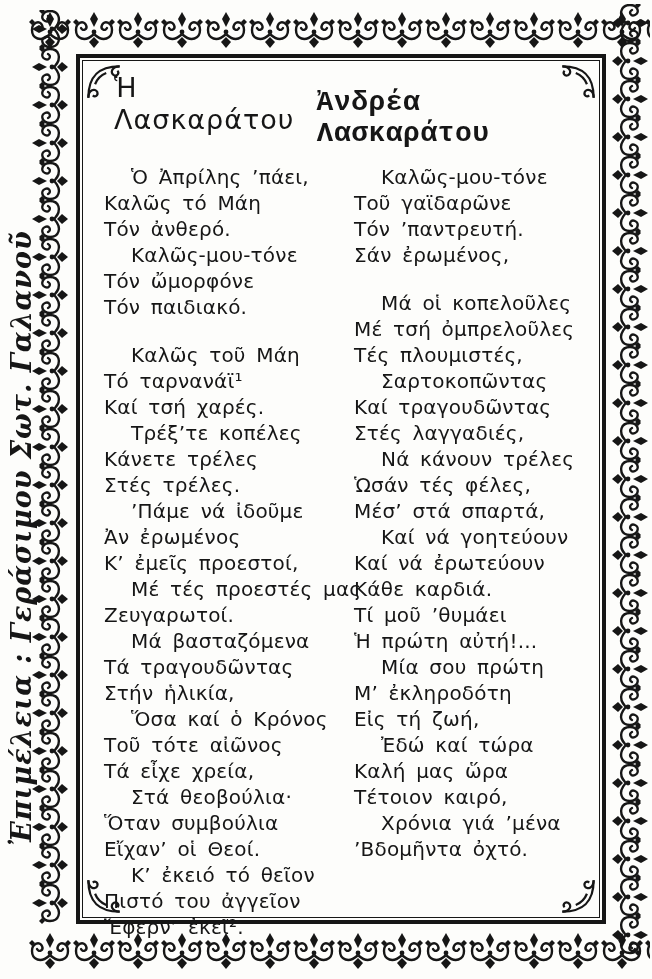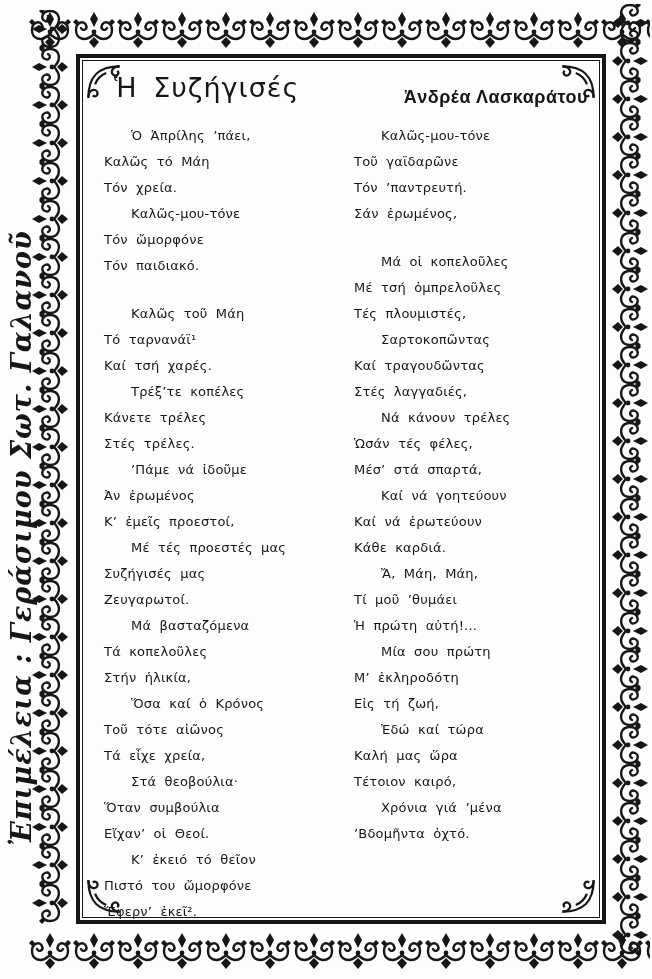--- a/index.html
+++ b/index.html
@@ -32,27 +32,27 @@
   .editor-credit { position:absolute; left:6px; top:846px; width:650px;
     transform:rotate(-90deg); transform-origin:0 0;
     font-family:"DejaVu Serif",serif; font-weight:bold; font-style:italic;
     font-size:27px; letter-spacing:1px; white-space:nowrap; }
 
   
   .content { position:absolute; inset:3px; padding:4px 8px 0 18px; }
   .header { display:flex; align-items:flex-start; margin:4px 0 0 10px; }
   .poem-title { font-size:27px; letter-spacing:1px; word-spacing:6px; line-height:32px; }
   .poem-author { margin-left:auto; margin-top:15px; margin-right:0;
-    font-family:Liberation Sans, sans-serif; font-weight:bold; font-size:18px; letter-spacing:0.5px; }
+    font-family:Liberation Mono, monospace; font-weight:bold; font-size:28px; letter-spacing:0.5px; }
 
   
   .columns { display:flex; margin-top:15px; }
   .col-left { width:250px; }
   .col-right { flex:1; }
-  .line { font-size:13px; line-height:26px; letter-spacing:0.2px; word-spacing:4px; white-space:nowrap; }
+  .line { font-size:20px; line-height:26px; letter-spacing:0.2px; word-spacing:4px; white-space:nowrap; }
   .line.indent { padding-left:27px; }
   .stanza-gap { height:22px; }
 </style>
 </head>
 <body>
 
 <div class="page">
 
   <div class="band band-h band-top">
       <svg class="orn" viewBox="0 0 44 38" width="44" height="38" aria-hidden="true">
@@ -1123,76 +1123,74 @@
         <g fill="none" stroke="#161616" stroke-width="2">
           <path d="M3,31 C3,12 12,3 31,3"></path>
           <path d="M31,3 C24,3 22,9 26,11 C29,12 31,9 29,7"></path>
           <path d="M3,31 C3,24 9,22 11,26 C12,29 9,31 7,29"></path>
           <path d="M9,19 C11,14 14,11 19,9"></path>
         </g>
       </svg>
 
       <div class="content">
         <div class="header">
-          <div class="poem-title">Ἡ Συζήγισές</div>
+          <div class="poem-title">Ἡ Λασκαράτου</div>
           <div class="poem-author">Ἀνδρέα Λασκαράτου</div>
         </div>
         <div class="columns">
           <div class="col-left">
               <div class="line indent">Ὁ Ἀπρίλης ’πάει,</div>
               <div class="line">Καλῶς τό Μάη</div>
-              <div class="line">Τόν χρεία.</div>
+              <div class="line">Τόν ἀνθερό.</div>
               <div class="line indent">Καλῶς-μου-τόνε</div>
               <div class="line">Τόν ὤμορφόνε</div>
               <div class="line">Τόν παιδιακό.</div>
               <div class="stanza-gap"></div>
               <div class="line indent">Καλῶς τοῦ Μάη</div>
               <div class="line">Τό ταρνανάϊ¹</div>
               <div class="line">Καί τσή χαρές.</div>
               <div class="line indent">Τρέξ’τε κοπέλες</div>
               <div class="line">Κάνετε τρέλες</div>
               <div class="line">Στές τρέλες.</div>
               <div class="line indent">’Πάμε νά ἰδοῦμε</div>
               <div class="line">Ἀν ἐρωμένος</div>
               <div class="line">Κ’ ἐμεῖς προεστοί,</div>
               <div class="line indent">Μέ τές προεστές μας</div>
-              <div class="line">Συζήγισές μας</div>
               <div class="line">Ζευγαρωτοί.</div>
               <div class="line indent">Μά βασταζόμενα</div>
-              <div class="line">Τά κοπελοῦλες</div>
+              <div class="line">Τά τραγουδῶντας</div>
               <div class="line">Στήν ἡλικία,</div>
               <div class="line indent">Ὅσα καί ὁ Κρόνος</div>
               <div class="line">Τοῦ τότε αἰῶνος</div>
               <div class="line">Τά εἶχε χρεία,</div>
               <div class="line indent">Στά θεοβούλια·</div>
               <div class="line">Ὅταν συμβούλια</div>
               <div class="line">Εἴχαν’ οἱ Θεοί.</div>
               <div class="line indent">Κ’ ἐκειό τό θεῖον</div>
-              <div class="line">Πιστό του ὤμορφόνε</div>
+              <div class="line">Πιστό του ἀγγεῖον</div>
               <div class="line">Ἔφερν’ ἐκεῖ².</div>
             </div>
           <div class="col-right">
               <div class="line indent">Καλῶς-μου-τόνε</div>
               <div class="line">Τοῦ γαϊδαρῶνε</div>
               <div class="line">Τόν ’παντρευτή.</div>
               <div class="line">Σάν ἐρωμένος,</div>
               <div class="stanza-gap"></div>
               <div class="line indent">Μά οἱ κοπελοῦλες</div>
               <div class="line">Μέ τσή ὀμπρελοῦλες</div>
               <div class="line">Τές πλουμιστές,</div>
               <div class="line indent">Σαρτοκοπῶντας</div>
               <div class="line">Καί τραγουδῶντας</div>
               <div class="line">Στές λαγγαδιές,</div>
               <div class="line indent">Νά κάνουν τρέλες</div>
               <div class="line">Ὡσάν τές φέλες,</div>
               <div class="line">Μέσ’ στά σπαρτά,</div>
               <div class="line indent">Καί νά γοητεύουν</div>
               <div class="line">Καί νά ἐρωτεύουν</div>
               <div class="line">Κάθε καρδιά.</div>
-              <div class="line indent">Ἄ, Μάη, Μάη,</div>
               <div class="line">Τί μοῦ ’θυμάει</div>
               <div class="line">Ἡ πρώτη αὐτή!...</div>
               <div class="line indent">Μία σου πρώτη</div>
               <div class="line">Μ’ ἐκληροδότη</div>
               <div class="line">Εἰς τή ζωή,</div>
               <div class="line indent">Ἐδώ καί τώρα</div>
               <div class="line">Καλή μας ὥρα</div>
               <div class="line">Τέτοιον καιρό,</div>
               <div class="line indent">Χρόνια γιά ’μένα</div>
               <div class="line">’Βδομῆντα ὀχτό.</div>

